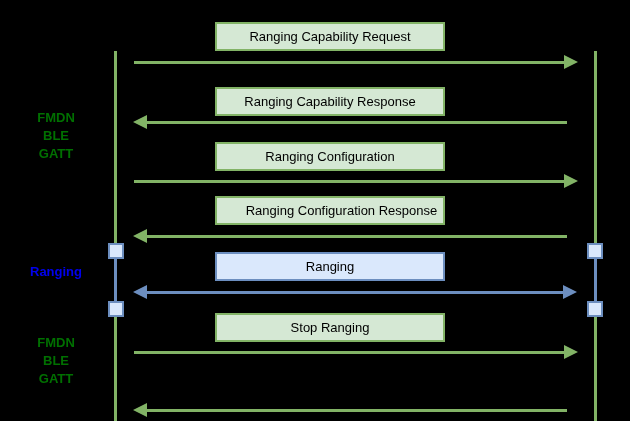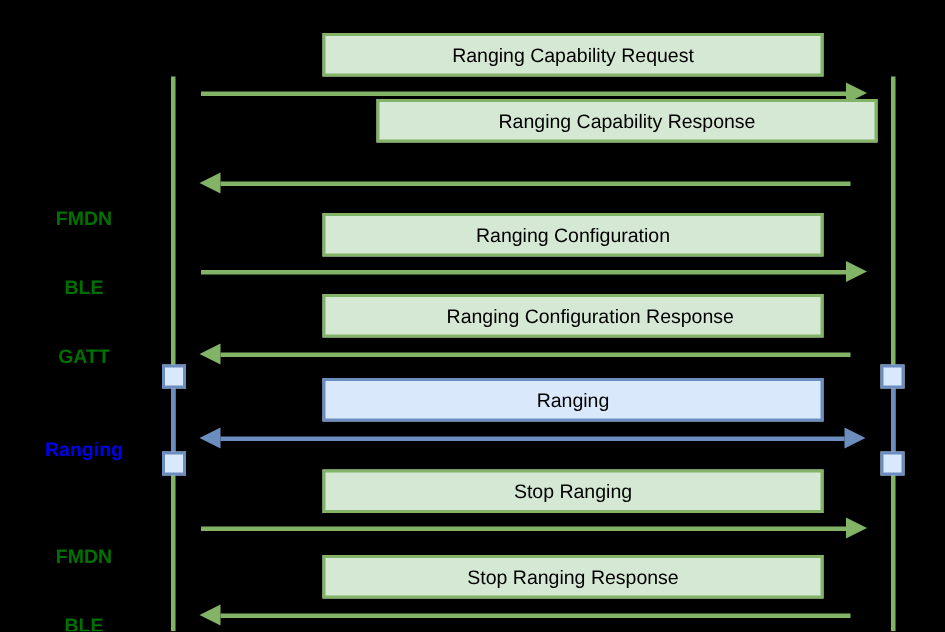--- a/index.html
+++ b/index.html
@@ -40,21 +40,21 @@
     width: 16px;
     height: 16px;
     box-sizing: border-box;
     background: #dae8fc;
     border: 2px solid #6c8ebf;
   }
   
   .msg-box {
     position: absolute;
     left: 215px;
-    width: 334px;
+    width: 230px;
     height: 29px;
     box-sizing: border-box;
     display: flex;
     align-items: center;
     justify-content: center;
     font-size: 13px;
     color: #000000;
   }
   .msg-box.green { background: #d5e8d4; border: 2px solid #82b366; }
   .msg-box.blue  { background: #dae8fc; border: 2px solid #6c8ebf; }
@@ -81,21 +81,21 @@
     position: absolute;
     left: 10px;
     width: 92px;
     text-align: center;
     font-size: 13px;
     font-weight: bold;
     line-height: 18px;
   }
   .phase-label.green { color: #007000; }
   .phase-label.blue  { color: #0000ee; }
-  .phase-label div { white-space: nowrap; margin-top: 28px; }
+  .phase-label div { white-space: nowrap; }
 </style>
 </head>
 <body>
 
 <div class="canvas">
 
   <div class="lifeline left"></div>
   <div class="lifeline right"></div>
   <div class="lifeline-blue-seg left"></div>
   <div class="lifeline-blue-seg right"></div>
@@ -118,21 +118,21 @@
     <div>BLE</div>
     <div>GATT</div>
   </div>
 
   <div class="msg-box green" style="top:22px;">
     <span>Ranging Capability Request</span>
   </div>
   <div class="shaft green" style="left:134px; top:61px; width:430px;"></div>
   <div class="head point-right green" style="left:564px; top:55px;"></div>
 
-  <div class="msg-box green" style="top:66px;margin-left:36px;">
+  <div class="msg-box green" style="top:87px;">
     <span>Ranging Capability Response</span>
   </div>
   <div class="shaft green" style="left:147px; top:121px; width:420px;"></div>
   <div class="head point-left green" style="left:133px; top:115px;"></div>
 
   <div class="msg-box green" style="top:142px;">
     <span>Ranging Configuration</span>
   </div>
   <div class="shaft green" style="left:134px; top:180px; width:430px;"></div>
   <div class="head point-right green" style="left:564px; top:174px;"></div>
@@ -149,19 +149,16 @@
   <div class="shaft blue" style="left:147px; top:291px; width:416px;"></div>
   <div class="head point-left blue" style="left:133px; top:285px;"></div>
   <div class="head point-right blue" style="left:563px; top:285px;"></div>
 
   <div class="msg-box green" style="top:313px;text-align:center;">
     <span>Stop Ranging</span>
   </div>
   <div class="shaft green" style="left:134px; top:351px; width:430px;"></div>
   <div class="head point-right green" style="left:564px; top:345px;"></div>
 
-  <div class="msg-box green" style="top:370px;">
-    <span>Stop Ranging Response</span>
-  </div>
   <div class="shaft green" style="left:147px; top:409px; width:420px;"></div>
   <div class="head point-left green" style="left:133px; top:403px;"></div>
 
 </div>
 
 </body></html>

